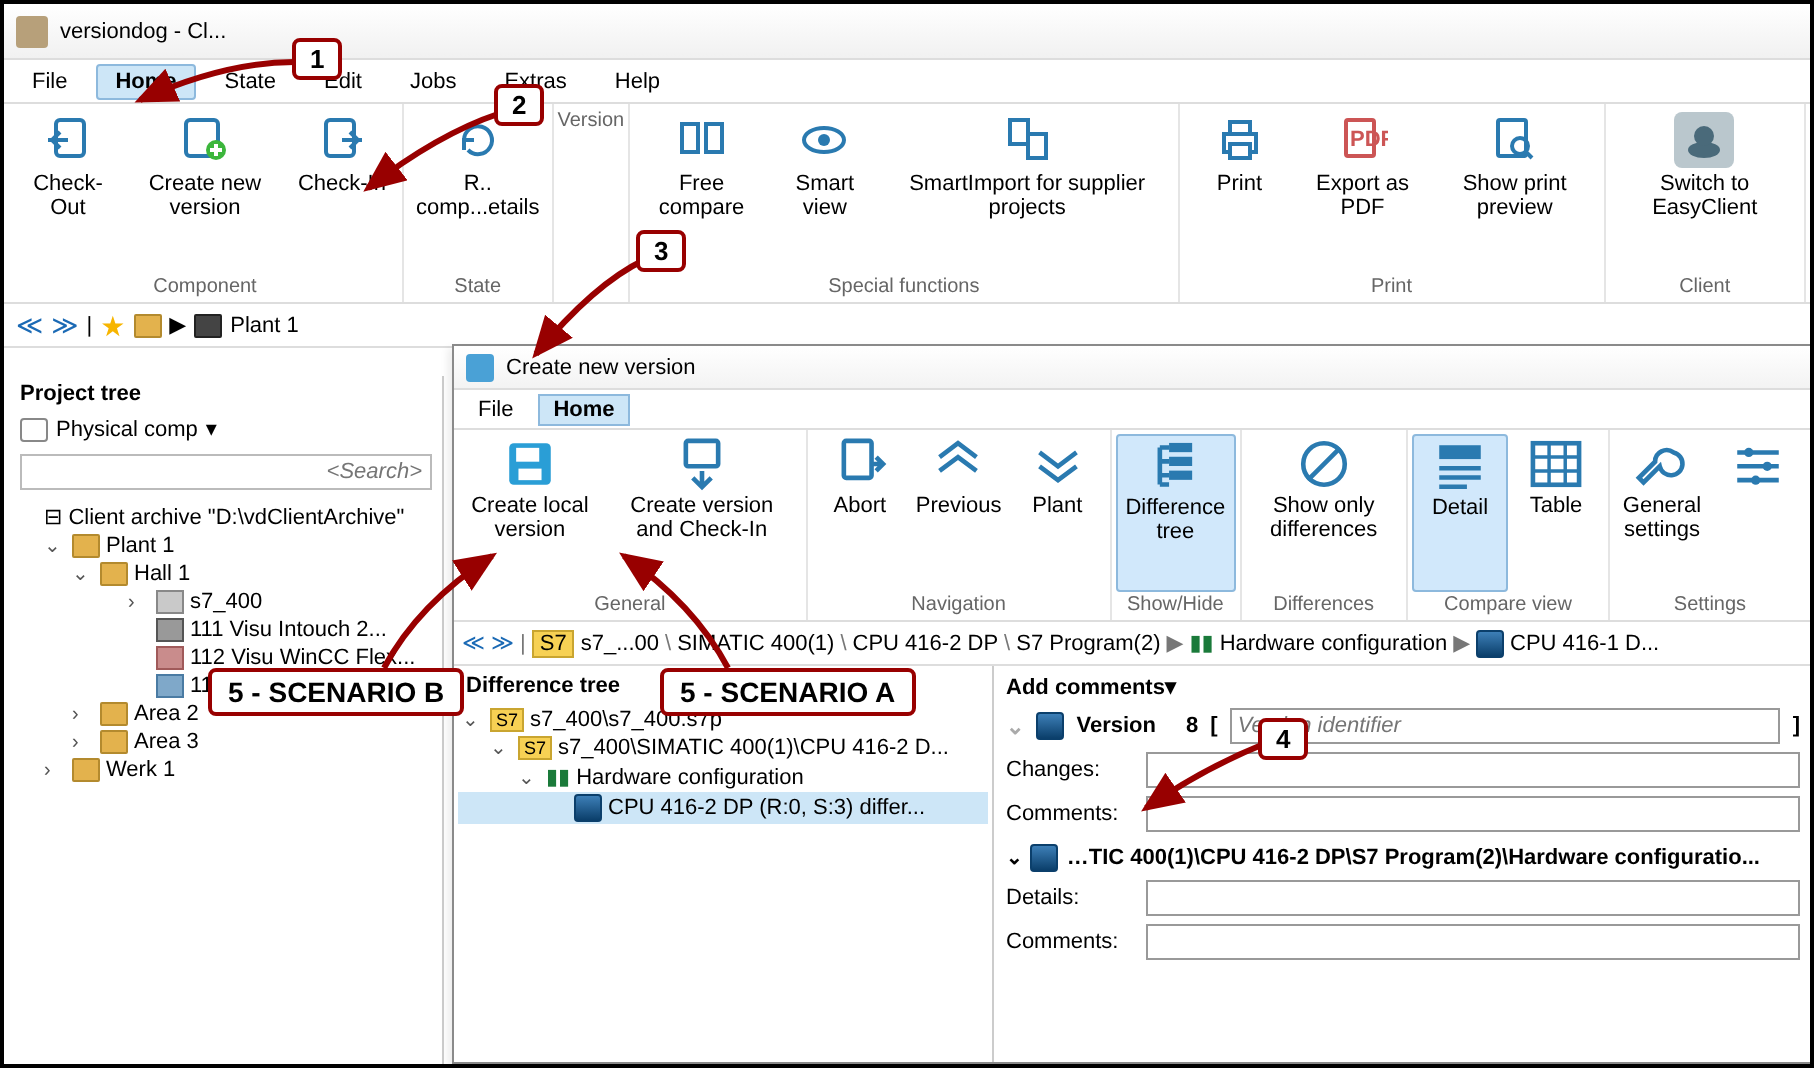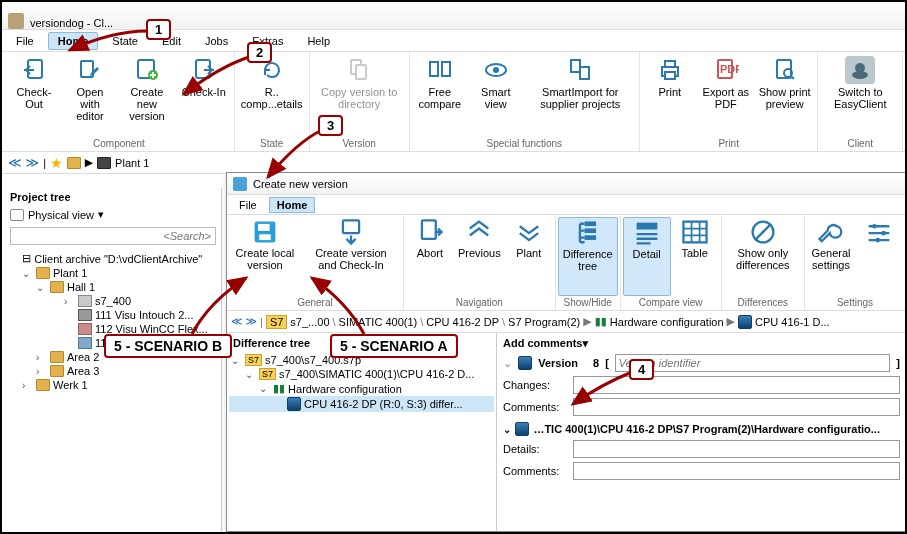--- a/index.html
+++ b/index.html
@@ -1,19 +1,19 @@
 <!DOCTYPE html>
 <html><head>
 <meta charset="utf-8">
 <style>
 * { box-sizing: border-box; margin: 0; padding: 0; font-family: "Segoe UI", Tahoma, sans-serif; font-size: 11px; }
 body { background: #fff; width: 907px; height: 534px; position: relative; border: 2px solid #000; overflow: hidden; }
 
 
-.titlebar { height: 28px; background: linear-gradient(#fff,#f1f1f1); display: flex; align-items: flex-end; padding: 0 6px; border-bottom: 1px solid #ddd; gap: 6px; }
+.titlebar { height: 28px; background: linear-gradient(#fff,#f1f1f1); display: flex; align-items: center; padding: 0 6px; border-bottom: 1px solid #ddd; gap: 6px; }
 .titlebar .icon { width: 16px; height: 16px; background: #b7a07a; border-radius: 2px; }
 
 
 .menubar { height: 22px; display: flex; align-items: center; padding: 0 4px; border-bottom: 1px solid #ddd; gap: 4px; }
 .menubar .mi { padding: 3px 10px; border-radius: 2px; }
 .menubar .mi.active { background: #cde6f7; border: 1px solid #8db9dd; padding: 2px 9px; font-weight: bold; }
 
 
 .ribbon { height: 100px; border-bottom: 1px solid #ddd; display: flex; padding: 0 2px; }
 .rgrp { display: flex; flex-direction: column; border-right: 1px solid #e5e5e5; padding: 2px 2px 0 2px; }
@@ -110,29 +110,20 @@
             <svg class="svg-ic" viewBox="0 0 26 26">
               <rect x="7" y="3" width="14" height="18" rx="2" fill="none" stroke="#2a7ab0" stroke-width="2"></rect>
               <path d="M3 13 h10 M9 9 l-4 4 4 4" fill="none" stroke="#2a7ab0" stroke-width="2"></path>
             </svg>
           </div>
         <span>Check-Out</span>
       </div>
       <div class="rbtn">
         <div class="ic">
             <svg class="svg-ic" viewBox="0 0 26 26">
-              <rect x="4" y="4" width="12" height="16" rx="1" fill="none" stroke="#2a7ab0" stroke-width="2"></rect>
-              <path d="M14 16 l6 -6 2 2 -6 6 -3 1 z" fill="#2a7ab0"></path>
-            </svg>
-          </div>
-        <span>Open with editor</span>
-      </div>
-      <div class="rbtn">
-        <div class="ic">
-            <svg class="svg-ic" viewBox="0 0 26 26">
               <rect x="4" y="3" width="16" height="18" rx="2" fill="none" stroke="#2a7ab0" stroke-width="2"></rect>
               <circle cx="19" cy="18" r="5" fill="#3cb63c"></circle>
               <path d="M19 15 v6 M16 18 h6" stroke="#fff" stroke-width="2"></path>
             </svg>
           </div>
         <span>Create new version</span>
       </div>
       <div class="rbtn">
         <div class="ic">
             <svg class="svg-ic" viewBox="0 0 26 26">
@@ -156,31 +147,20 @@
             </svg>
           </div>
         <span style="white-space:pre-line;">R..
 comp...etails</span>
       </div>
     </div>
     <div class="glabel">State</div>
   </div>
 
   <div class="rgrp">
-    <div class="rrow">
-      <div class="rbtn disabled">
-        <div class="ic">
-            <svg class="svg-ic" viewBox="0 0 26 26">
-              <rect x="5" y="3" width="10" height="14" rx="1" fill="none" stroke="#888" stroke-width="2"></rect>
-              <rect x="10" y="8" width="10" height="14" rx="1" fill="#fff" stroke="#888" stroke-width="2"></rect>
-            </svg>
-          </div>
-        <span>Copy version to directory</span>
-      </div>
-    </div>
     <div class="glabel">Version</div>
   </div>
 
   <div class="rgrp">
     <div class="rrow">
       <div class="rbtn">
         <div class="ic">
             <svg class="svg-ic" viewBox="0 0 26 26">
               <rect x="3" y="5" width="8" height="14" fill="none" stroke="#2a7ab0" stroke-width="2"></rect>
               <rect x="15" y="5" width="8" height="14" fill="none" stroke="#2a7ab0" stroke-width="2"></rect>
@@ -269,21 +249,21 @@
   <span class="fic folder" style="width:14px;height:12px;display:inline-block"></span>
   <span>▶</span>
   <span class="fic folder" style="width:14px;height:12px;display:inline-block;background:#444;border-color:#222"></span>
   <span>Plant 1</span>
 </div>
 
 <div class="tree-panel">
   <div class="tree-h">Project tree</div>
   <div class="tree-sel">
     <div class="ic"></div>
-    <span>Physical view</span>
+    <span>Physical comp</span>
     <span>▾</span>
   </div>
   <input class="tree-search" placeholder="&lt;Search&gt;" style="">
   <div class="tree-root">
     <div class="node ind0">
         <span class="tw"></span>
         <span>⊟</span>
         <span>Client archive "D:\vdClientArchive"</span>
       </div>
     <div class="node ind1">
@@ -409,54 +389,54 @@
                 <rect x="10" y="15" width="10" height="4" fill="#2a7ab0"></rect>
               </svg>
             </div>
           <span>Difference tree</span>
         </div>
       </div>
       <div class="glabel">Show/Hide</div>
     </div>
     <div class="rgrp">
       <div class="rrow">
+        <div class="rbtn">
+          <div class="ic">
+              <svg viewBox="0 0 26 26">
+                <circle cx="13" cy="13" r="9" fill="none" stroke="#2a7ab0" stroke-width="2"></circle>
+                <path d="M6 20 L20 6" stroke="#2a7ab0" stroke-width="2"></path>
+              </svg>
+            </div>
+          <span>Show only differences</span>
+        </div>
+      </div>
+      <div class="glabel">Differences</div>
+    </div>
+    <div class="rgrp">
+      <div class="rrow">
         <div class="rbtn sel">
           <div class="ic">
               <svg viewBox="0 0 26 26">
                 <rect x="4" y="4" width="18" height="6" fill="#2a7ab0"></rect>
                 <path d="M4 14 h18 M4 18 h18 M4 22 h12" stroke="#2a7ab0" stroke-width="2"></path>
               </svg>
             </div>
           <span>Detail</span>
         </div>
         <div class="rbtn">
           <div class="ic">
               <svg viewBox="0 0 26 26">
                 <rect x="3" y="4" width="20" height="18" fill="none" stroke="#2a7ab0" stroke-width="2"></rect>
                 <path d="M3 10 h20 M3 16 h20 M10 4 v18 M17 4 v18" stroke="#2a7ab0" stroke-width="1.5"></path>
               </svg>
             </div>
           <span>Table</span>
         </div>
       </div>
       <div class="glabel">Compare view</div>
-    </div>
-    <div class="rgrp">
-      <div class="rrow">
-        <div class="rbtn">
-          <div class="ic">
-              <svg viewBox="0 0 26 26">
-                <circle cx="13" cy="13" r="9" fill="none" stroke="#2a7ab0" stroke-width="2"></circle>
-                <path d="M6 20 L20 6" stroke="#2a7ab0" stroke-width="2"></path>
-              </svg>
-            </div>
-          <span>Show only differences</span>
-        </div>
-      </div>
-      <div class="glabel">Differences</div>
     </div>
     <div class="rgrp">
       <div class="rrow">
         <div class="rbtn">
           <div class="ic">
               <svg viewBox="0 0 26 26">
                 <path d="M18 8 a5 5 0 1 1 -6 6 L5 21 l-2 -2 7 -7 a5 5 0 0 1 8 -4 z" fill="none" stroke="#2a7ab0" stroke-width="2"></path>
               </svg>
             </div>
           <span>General settings</span>

